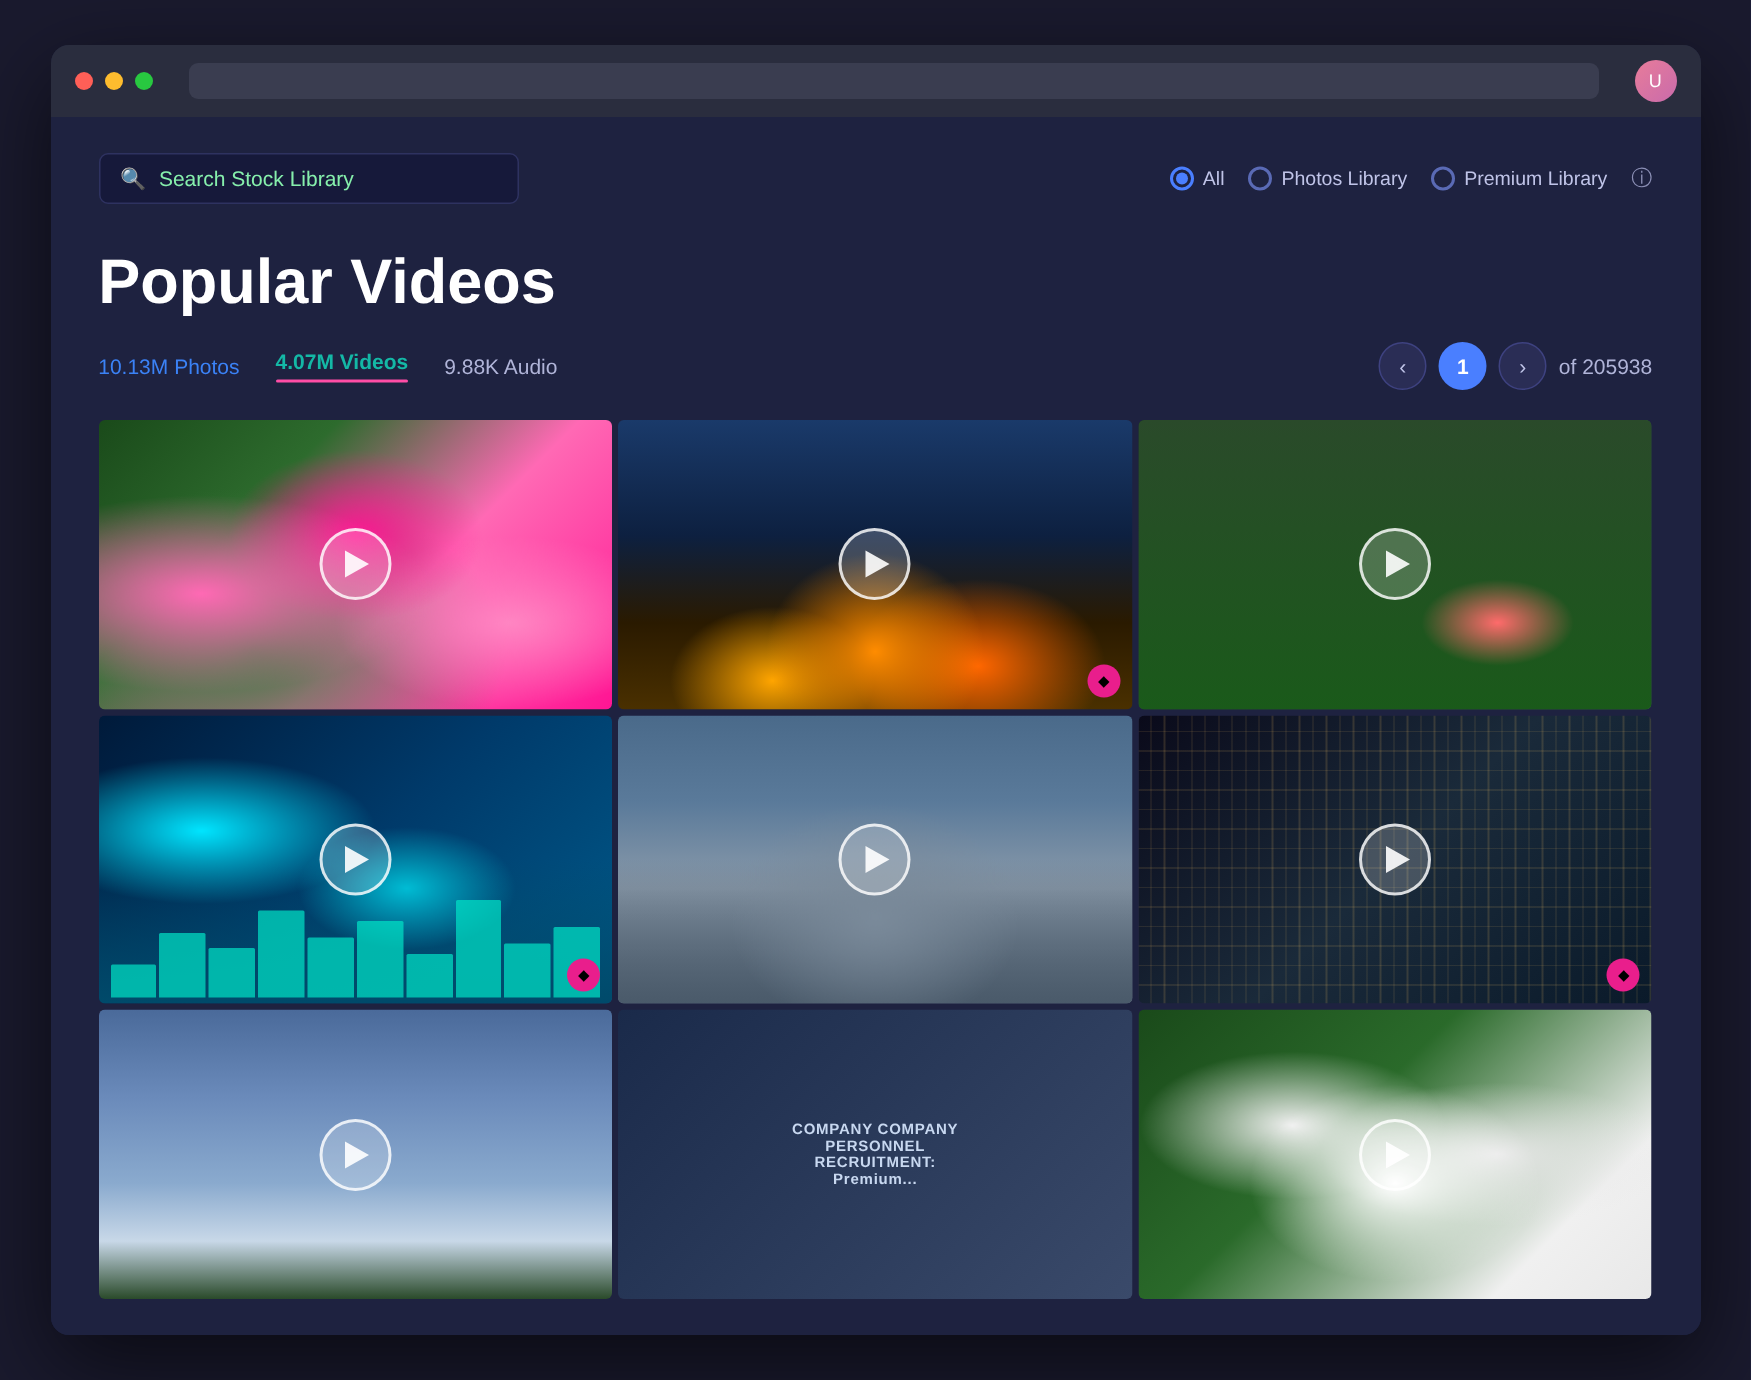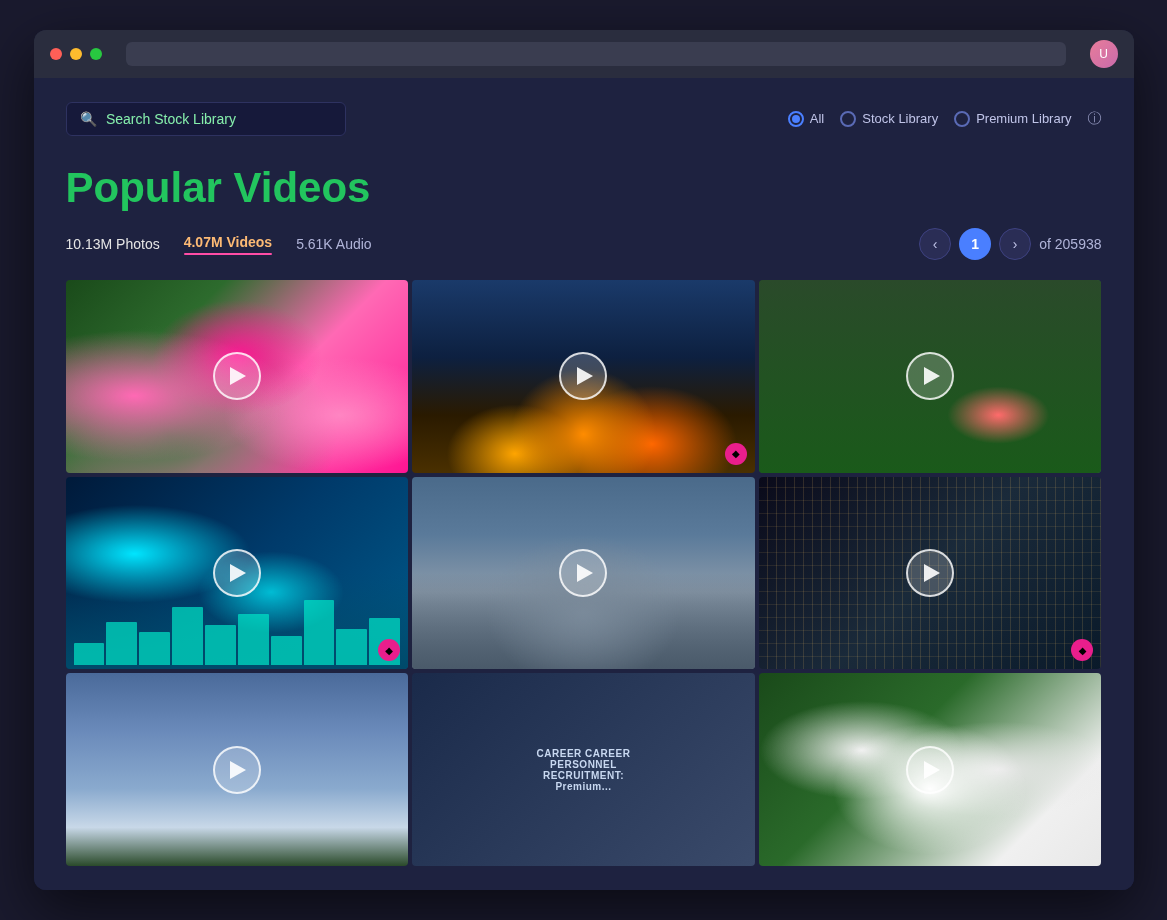--- a/index.html
+++ b/index.html
@@ -137,38 +137,38 @@
     .info-icon {
       color: #8b8fb5;
       font-size: 14px;
       cursor: pointer;
     }
 
     
     .page-title {
       font-size: 42px;
       font-weight: 700;
-      color: #22c55e;
+      color: #ffffff;
       margin-bottom: 16px;
       margin-top: 20px;
     }
 
     .stats-row {
       display: flex;
       align-items: center;
       gap: 24px;
       margin-bottom: 20px;
     }
 
     .stat-item {
       font-size: 14px;
     }
 
-    .stat-photos { color: #e5e5e5; }
-    .stat-videos { color: #fdba74; font-weight: 600; }
+    .stat-photos { color: #3b82f6; }
+    .stat-videos { color: #14b8a6; font-weight: 600; }
     .stat-audio { color: #b0b4d8; }
 
     .active-underline {
       width: 100%;
       height: 2px;
       background: #ff4da6;
       margin-top: 2px;
       border-radius: 1px;
     }
 
@@ -424,41 +424,41 @@
 
         <div class="filter-option">
           <div class="radio-circle active">
             <div class="radio-dot"></div>
           </div>
           <span class="filter-label">All</span>
         </div>
 
         <div class="filter-option">
           <div class="radio-circle"></div>
-          <span class="filter-label">Stock Library</span>
+          <span class="filter-label">Photos Library</span>
         </div>
 
         <div class="filter-option">
           <div class="radio-circle"></div>
           <span class="filter-label">Premium Library</span>
         </div>
 
         <span class="info-icon">ⓘ</span>
       </div>
     </div>
 
     <div class="page-title">Popular Videos</div>
 
     <div class="stats-row">
       <span class="stat-item stat-photos">10.13M Photos</span>
       <div>
         <span class="stat-item stat-videos">4.07M Videos</span>
         <div class="active-underline"></div>
       </div>
-      <span class="stat-item stat-audio">5.61K Audio</span>
+      <span class="stat-item stat-audio">9.88K Audio</span>
 
       <div class="pagination">
         <div class="page-nav-btn">‹</div>
         <div class="page-number">1</div>
         <div class="page-nav-btn">›</div>
         <span class="page-total">of 205938</span>
       </div>
     </div>
 
     <div class="video-grid">
@@ -523,21 +523,21 @@
       <div class="video-card">
         <div class="video-card-bg bg-sky"></div>
         <div class="play-button">
           <div class="play-triangle"></div>
         </div>
       </div>
 
       <div class="video-card">
         <div class="video-card-bg bg-recruitment"></div>
         <div class="recruitment-text">
-          <div class="recruitment-line">CAREER CAREER</div>
+          <div class="recruitment-line">COMPANY COMPANY</div>
           <div class="recruitment-line">PERSONNEL</div>
           <div class="recruitment-line">RECRUITMENT:</div>
           <div class="recruitment-line">Premium...</div>
         </div>
 
       </div>
 
       <div class="video-card">
         <div class="video-card-bg bg-white-flowers"></div>
         <div class="play-button">

